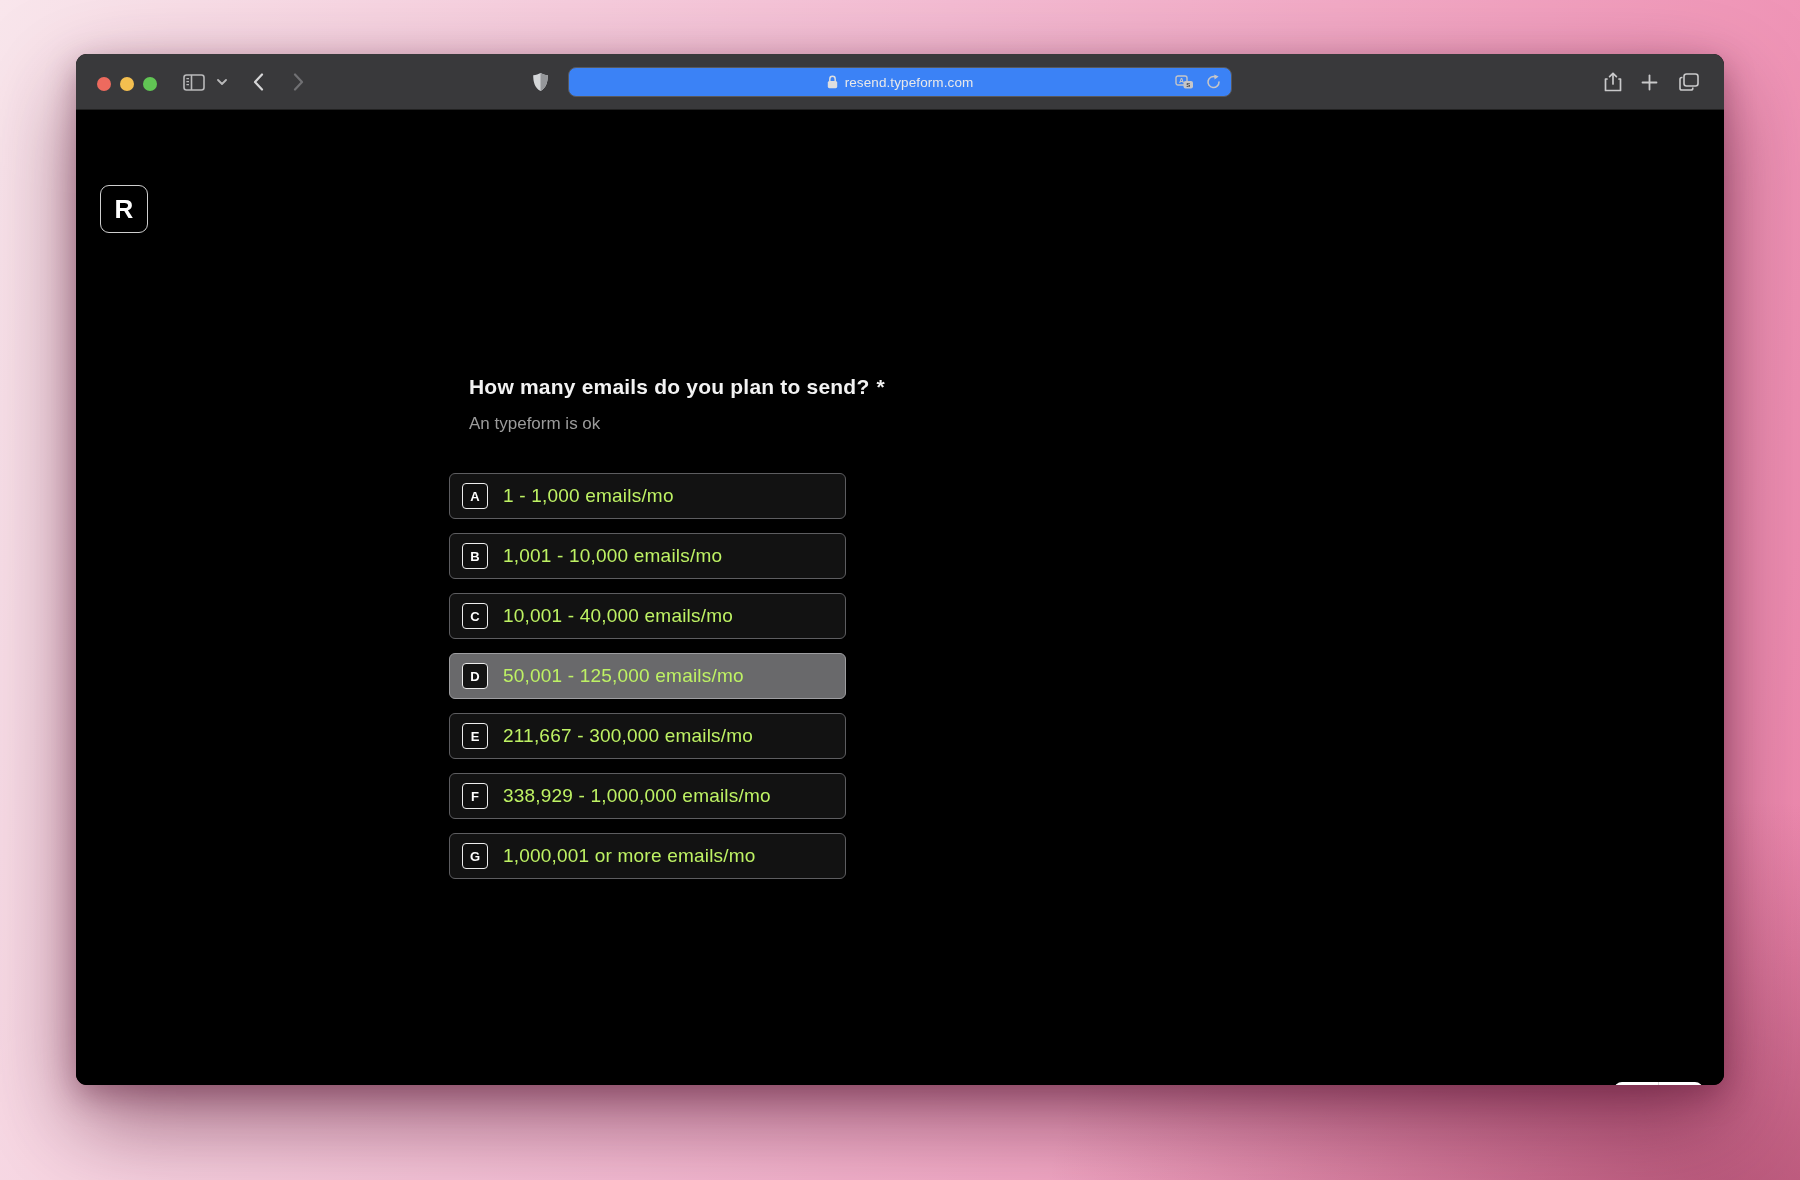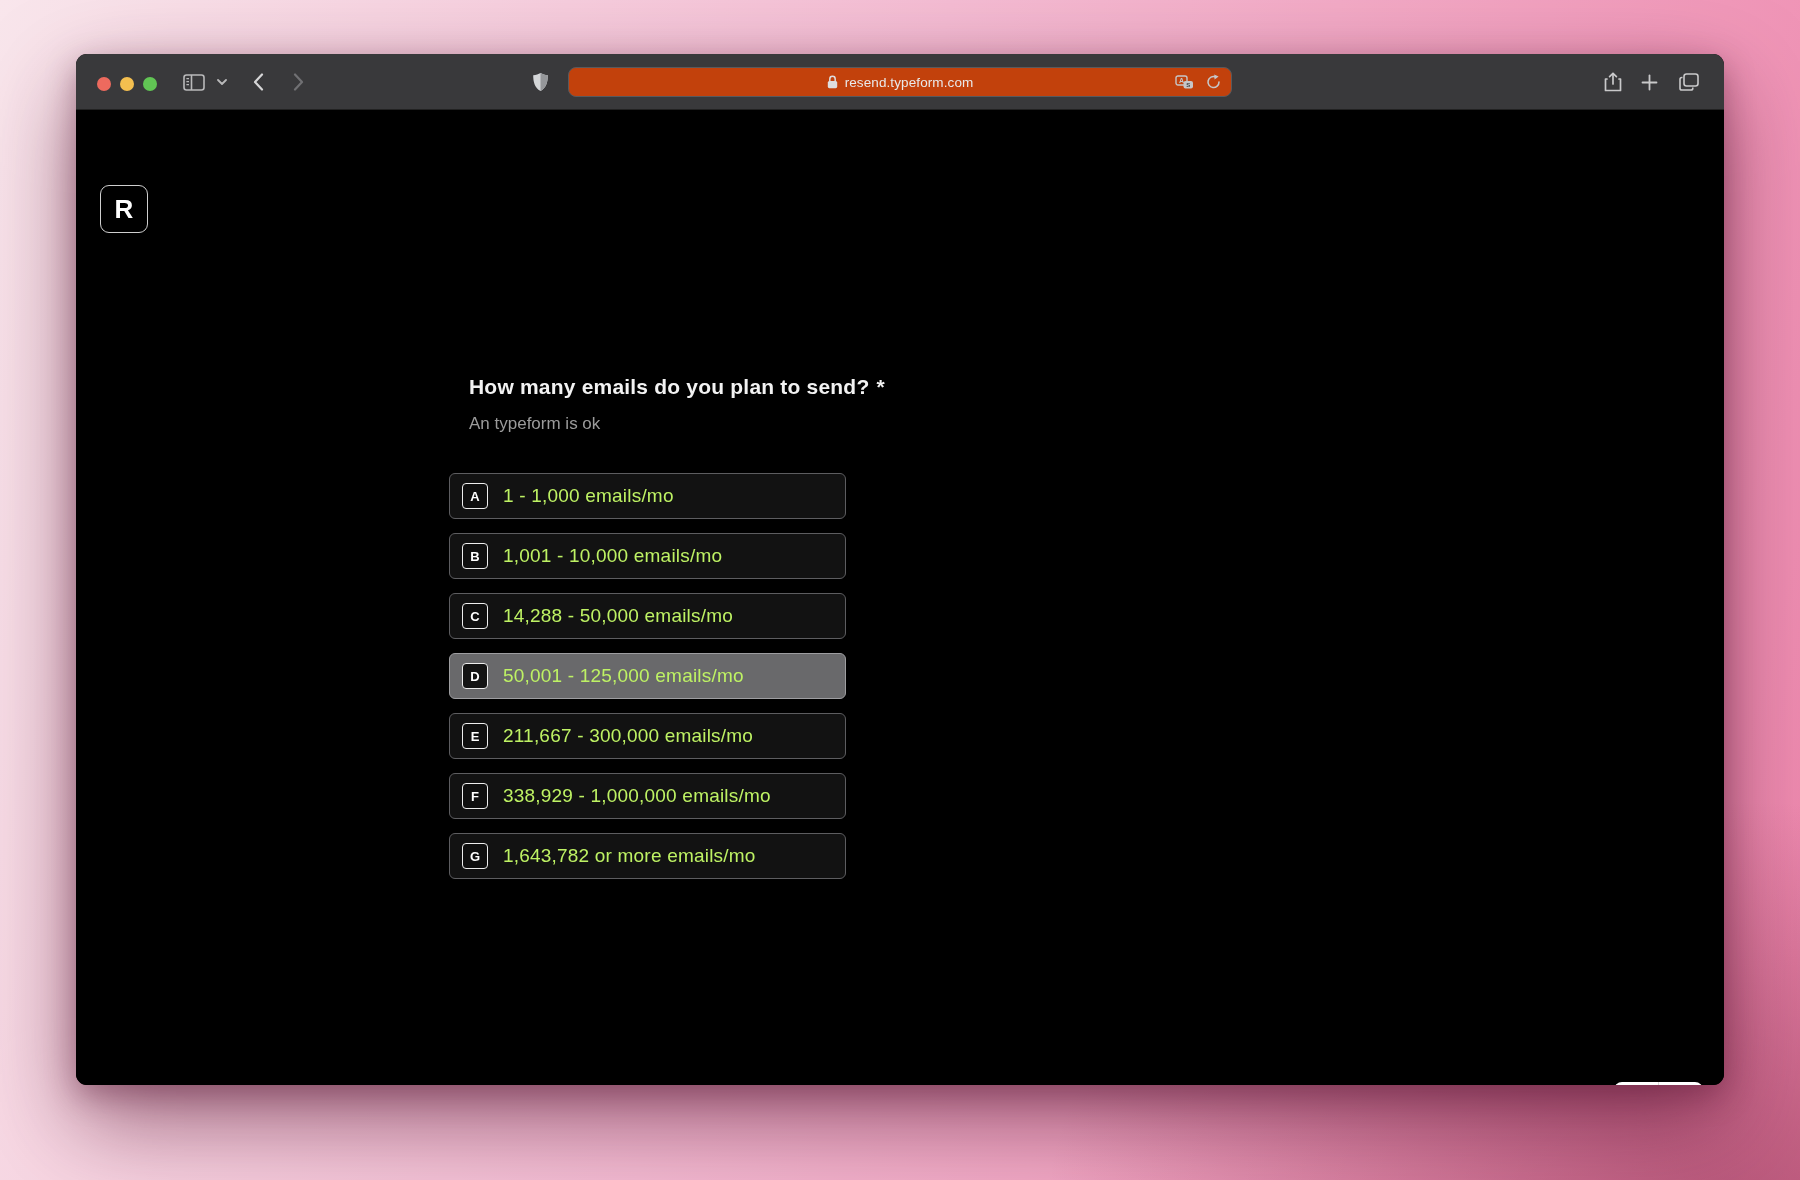--- a/index.html
+++ b/index.html
@@ -32,21 +32,21 @@
   .i-chevdown { left:136px; width:20px; }
   .i-back     { left:168px; width:28px; }
   .i-forward  { left:208px; width:28px; }
   .i-shield   { left:450px; width:28px; }
   .i-share    { left:1523px; width:28px; }
   .i-plus     { left:1560px; width:26px; }
   .i-tabs     { left:1598px; width:30px; }
 
   .urlfield {
     position:absolute; left:492px; top:13px; width:664px; height:30px;
-    background:#c2410c; border:1px solid #59595c; border-radius:8px;
+    background:#3b82f6; border:1px solid #59595c; border-radius:8px;
     display:flex; align-items:center; justify-content:center;
   }
   .url-center { display:flex; align-items:center; gap:7px; }
   .url-text { color:#e9e9ea; font-size:13.5px; letter-spacing:.1px; }
   .url-right { position:absolute; right:10px; top:0; height:28px; display:flex; align-items:center; gap:12px; }
 
   
   .content { position:absolute; left:0; top:57px; right:0; bottom:0; background:#000; }
 
   .r-logo {
@@ -182,37 +182,37 @@
         <div class="option">
     <span class="key-badge">A</span>
     <span class="option-label">1 - 1,000 emails/mo</span>
   </div>
         <div class="option">
     <span class="key-badge">B</span>
     <span class="option-label">1,001 - 10,000 emails/mo</span>
   </div>
         <div class="option">
     <span class="key-badge">C</span>
-    <span class="option-label">14,288 - 50,000 emails/mo</span>
+    <span class="option-label">10,001 - 40,000 emails/mo</span>
   </div>
         <div class="option highlighted">
     <span class="key-badge">D</span>
     <span class="option-label">50,001 - 125,000 emails/mo</span>
   </div>
         <div class="option">
     <span class="key-badge">E</span>
     <span class="option-label">211,667 - 300,000 emails/mo</span>
   </div>
         <div class="option">
     <span class="key-badge">F</span>
     <span class="option-label">338,929 - 1,000,000 emails/mo</span>
   </div>
         <div class="option">
     <span class="key-badge">G</span>
-    <span class="option-label">1,643,782 or more emails/mo</span>
+    <span class="option-label">1,000,001 or more emails/mo</span>
   </div>
       </div>
 
     <div class="nav-buttons">
       <span class="nav-half">
         
       </span>
       <span class="nav-div"></span>
       <span class="nav-half">
         

